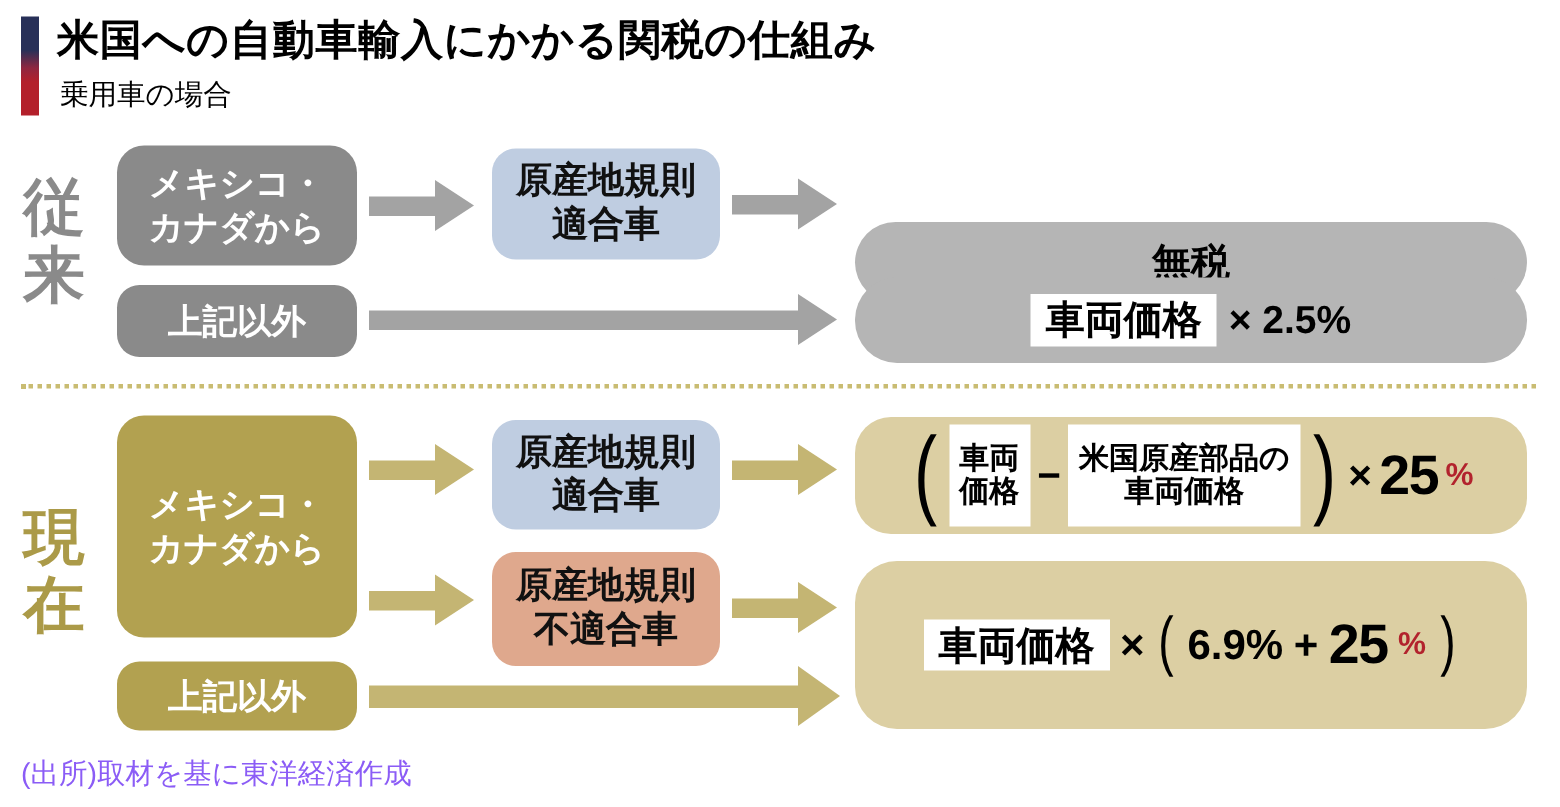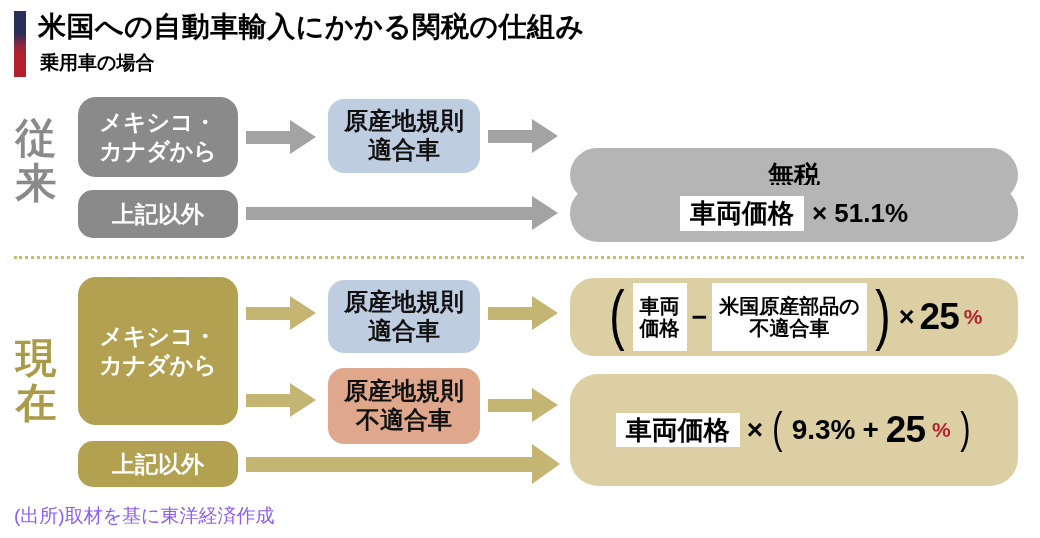--- a/index.html
+++ b/index.html
@@ -4,21 +4,21 @@
 <style>
   html,body{margin:0;padding:0;background:#ffffff;}
   .canvas{
     position:relative;width:1040px;height:538px;background:#ffffff;
     font-family:"Liberation Sans","DejaVu Sans",sans-serif;overflow:hidden;color:#000;
   }
   
   .marker{position:absolute;left:14px;top:11px;width:12px;height:66px;
     background:linear-gradient(180deg,#283058 0%,#283058 34%,#8f2740 52%,#b3202b 66%,#b3202b 100%);}
   .title{position:absolute;left:38px;top:8px;font-size:28px;font-weight:bold;letter-spacing:0.5px;}
-  .subtitle{position:absolute;left:40px;top:50px;font-size:19px;font-weight:bold;}
+  .subtitle{position:absolute;left:40px;top:50px;font-size:19px;font-weight:normal;}
   
   .sec-label{position:absolute;width:48px;font-weight:bold;font-size:41px;line-height:1.1;
     text-align:center;white-space:pre-line;}
   .sec-label.before{left:12px;top:116px;color:#8a8a8a;}
   .sec-label.now{left:12px;top:336px;color:#ab9a48;}
   
   .box{position:absolute;display:flex;align-items:center;justify-content:center;
     text-align:center;font-weight:bold;white-space:pre-line;box-sizing:border-box;}
   .gray-src{background:#8a8a8a;color:#fff;font-size:23px;line-height:1.25;}
   .gold-src{background:#b2a150;color:#fff;font-size:23px;line-height:1.25;}
@@ -99,21 +99,21 @@
   <div class="box gray-src b-src2">上記以外</div>
 
   <div class="arrow gray" style="left:246px;top:196px;">
     <span class="shaft w286"></span>
       <span class="head"></span>
   </div>
 
   <div class="box gray-pill p-form0">
     <span class="formula" style="gap:8px;">
       <span class="chip wide">車両価格</span>
-      <span>× 51.1%</span>
+      <span>× 2.5%</span>
     </span>
   </div>
 
   <div class="dotted"></div>
 
   <div class="sec-label now">現
 在</div>
 
   <div class="box gold-src b-gsrc">メキシコ・
 カナダから</div>
@@ -141,34 +141,34 @@
       <span class="head"></span>
   </div>
 
   <div class="box khaki-pill p-form1">
     <span class="formula" style="gap:5px;">
       <span class="paren h1">(</span>
       <span class="chip small">車両
 価格</span>
       <span class="op">−</span>
       <span class="chip small">米国原産部品の
-不適合車</span>
+車両価格</span>
       <span class="paren h1">)</span>
       <span class="op">×</span>
       <span class="red-val">25</span>
       <span class="red-unit">%</span>
     </span>
   </div>
 
   <div class="box khaki-pill p-form2">
     <span class="formula" style="gap:7px;">
       <span class="chip wide">車両価格</span>
       <span class="f2-text">×</span>
       <span class="paren h2">(</span>
-      <span class="f2-text">9.3%</span>
+      <span class="f2-text">6.9%</span>
       <span class="f2-text">+</span>
       <span class="red-val">25</span>
       <span class="red-unit">%</span>
       <span class="paren h2">)</span>
     </span>
   </div>
 
   <div class="box gold-src b-gother">上記以外</div>
 
   <div class="arrow gold big" style="left:246px;top:444px;">

